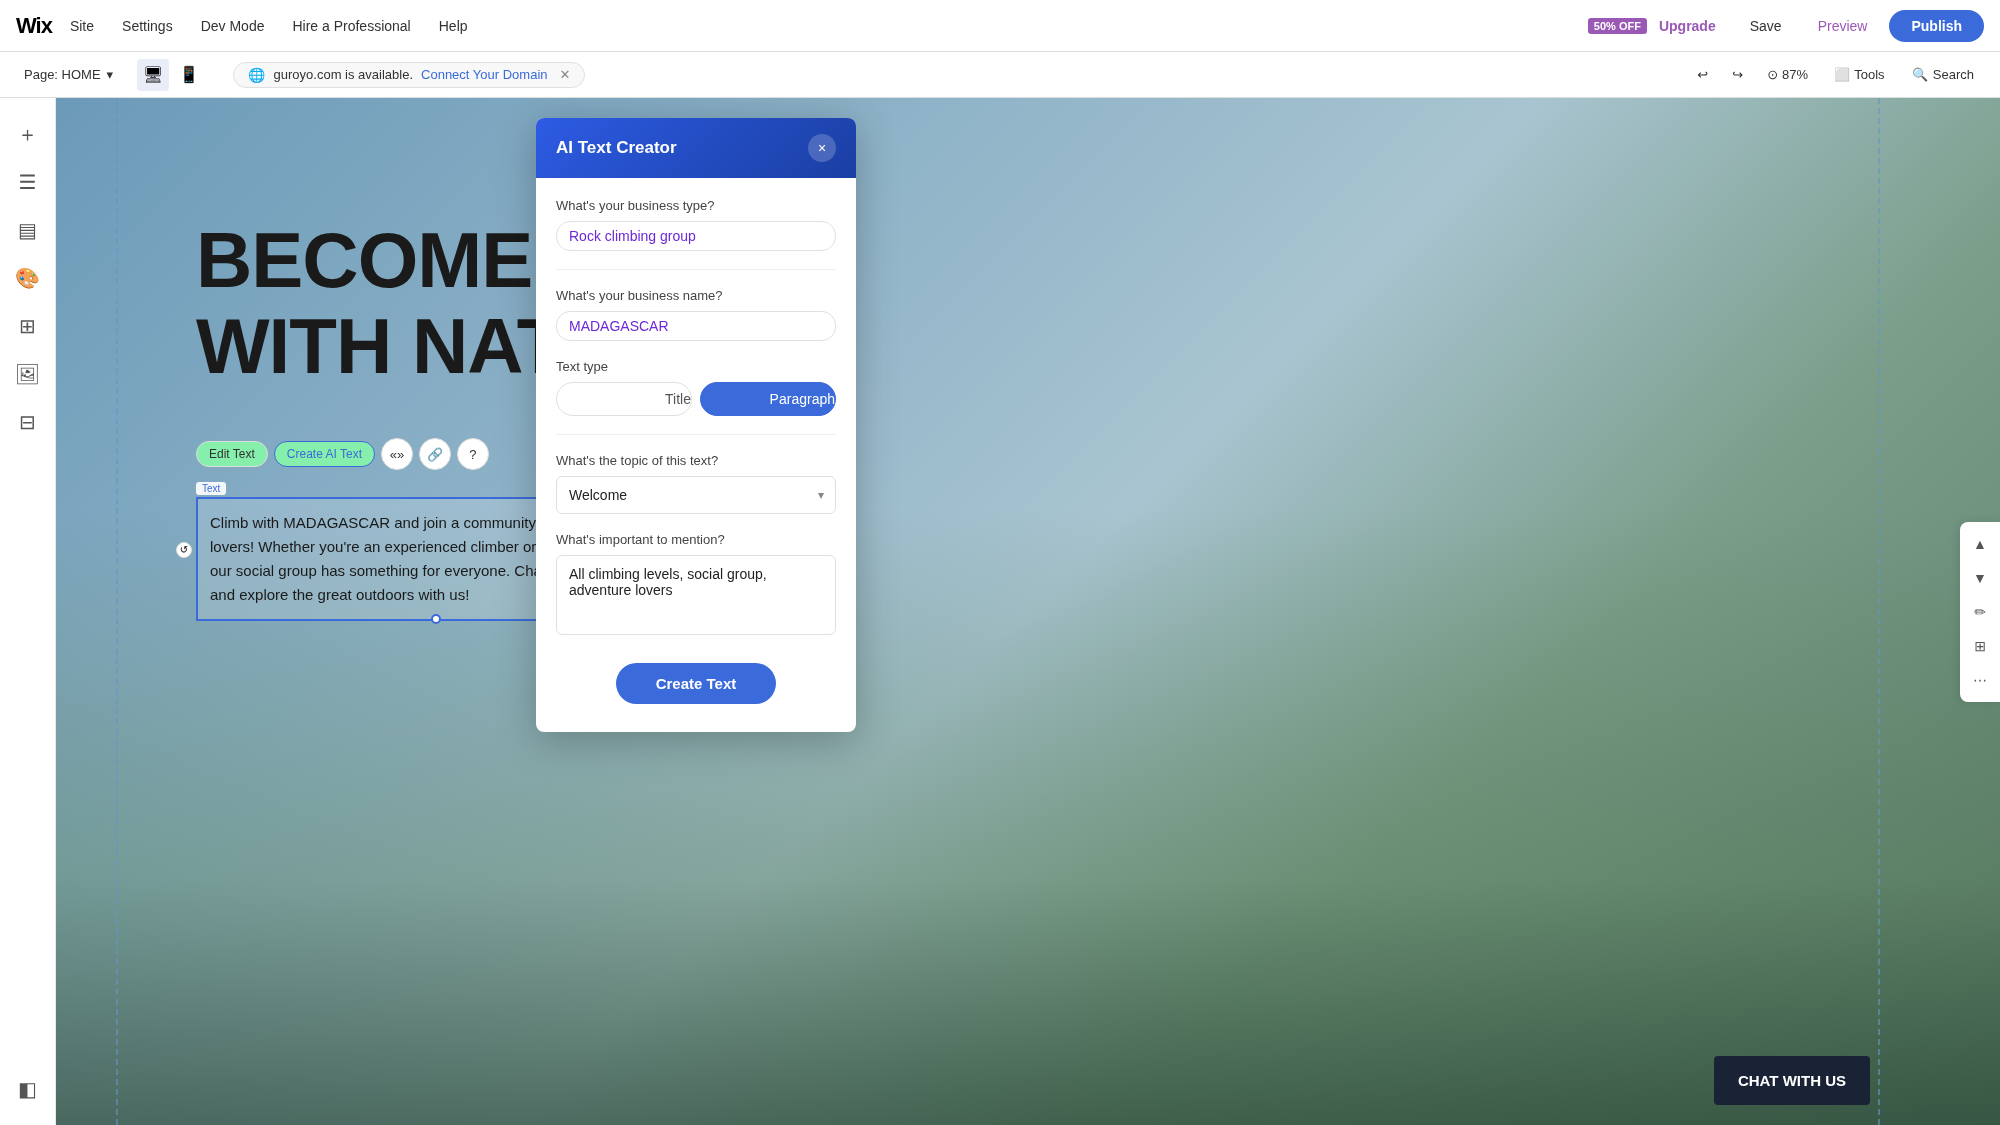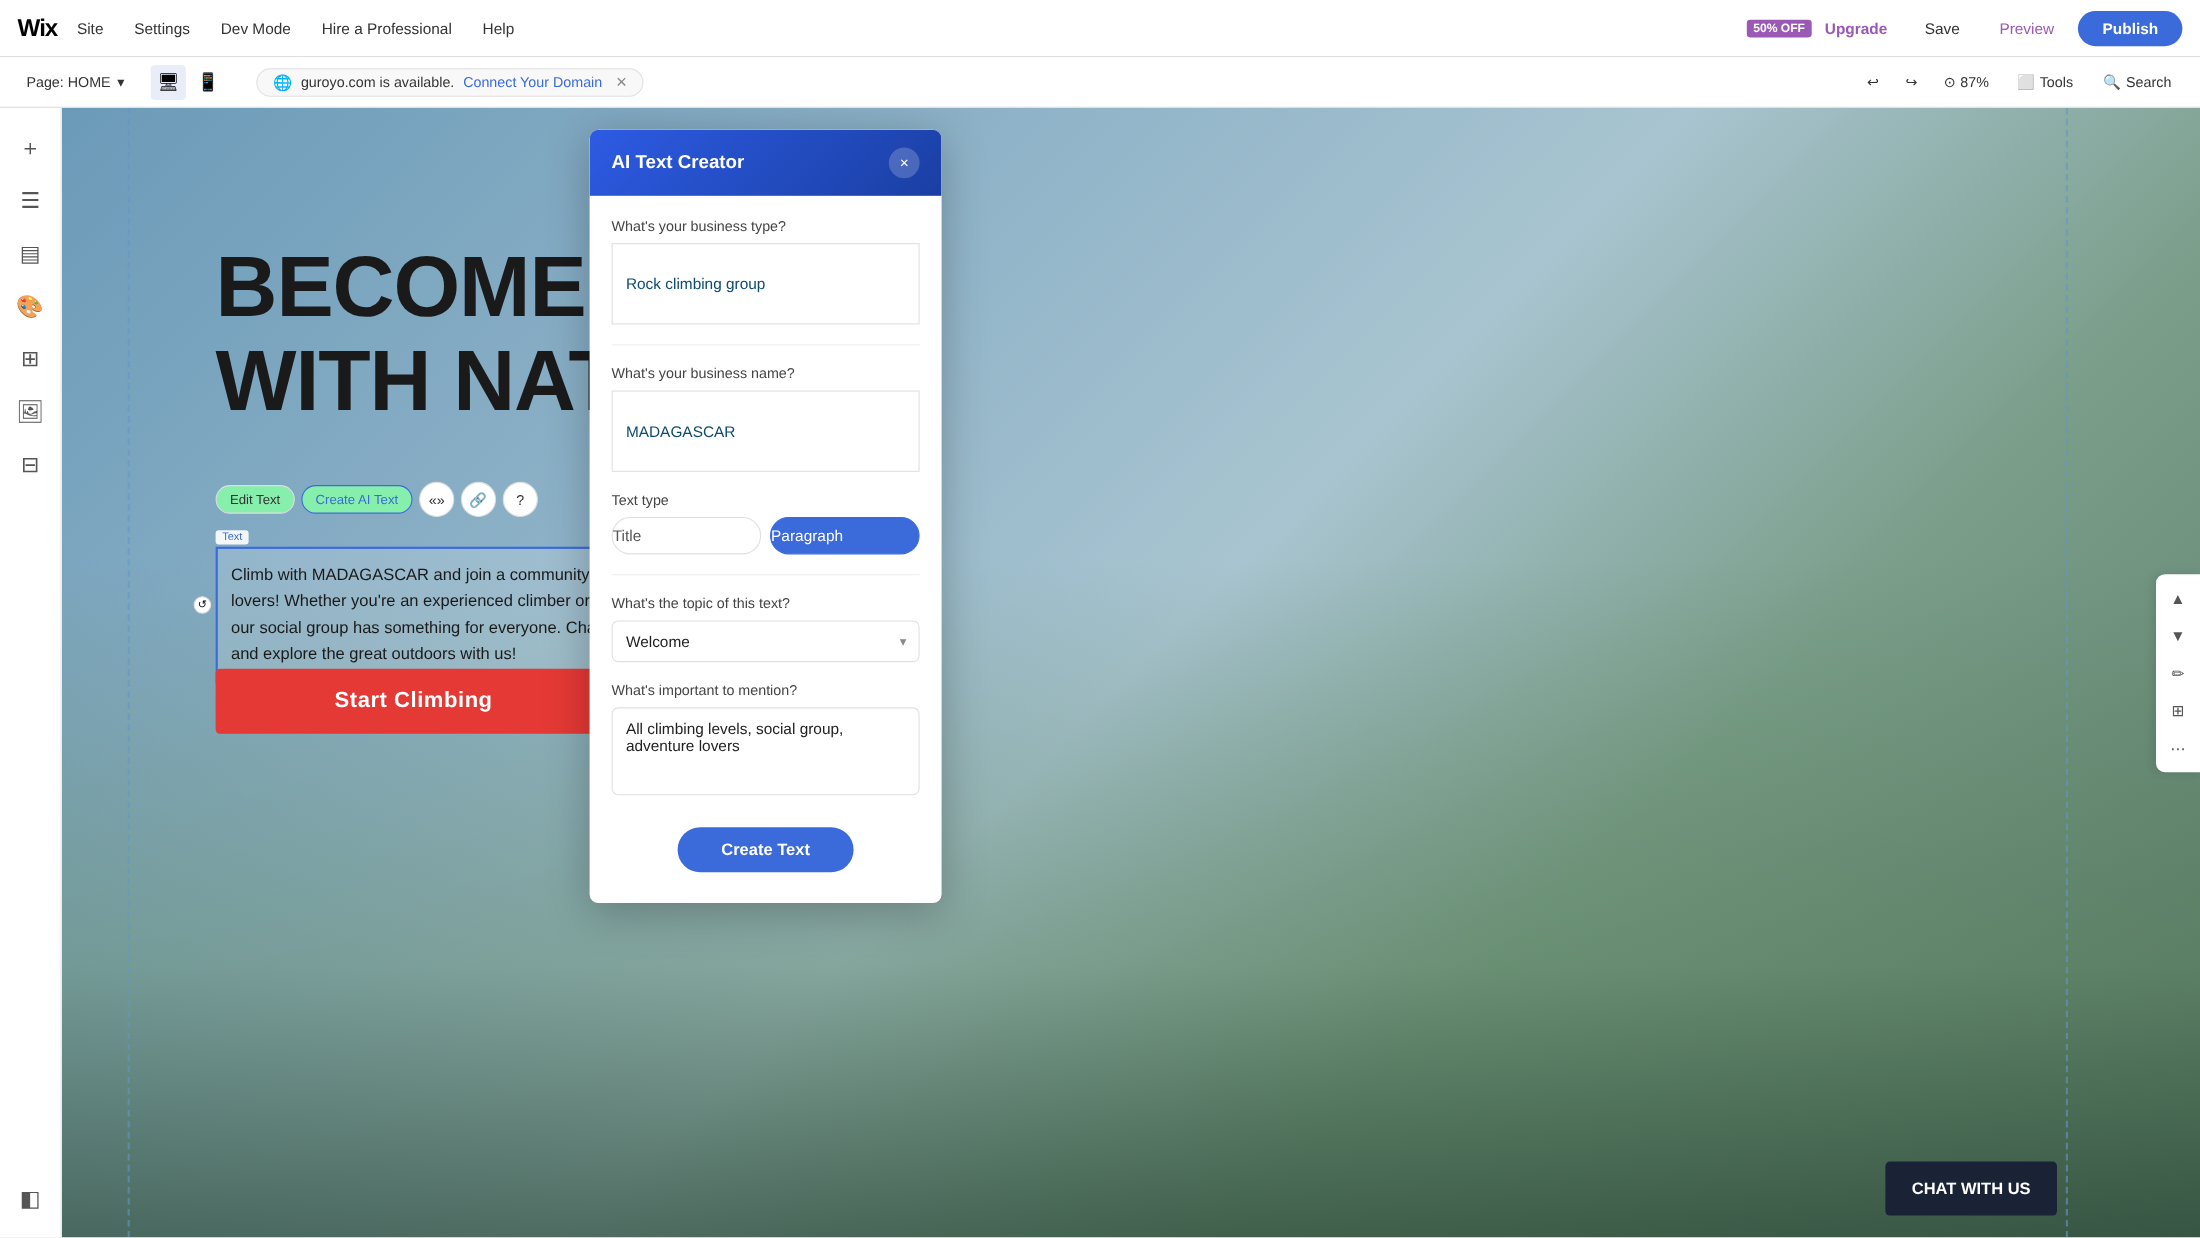--- a/index.html
+++ b/index.html
@@ -187,27 +187,27 @@
     .modal-title { font-size: 17px; font-weight: 700; }
     .modal-close {
       width: 28px; height: 28px; background: rgba(255,255,255,0.2);
       border-radius: 50%; display: flex; align-items: center; justify-content: center;
       cursor: pointer; font-size: 14px; color: #fff;
     }
     .modal-body { padding: 20px; }
     .field-group { margin-bottom: 18px; }
     .field-label { font-size: 13px; color: #444; margin-bottom: 8px; }
     .field-input {
-      width: 100%; border: 1.5px solid #e0e0e0; border-radius: 0;
-      padding: 28px 12px; font-size: 14px; color: #0c4a6e; outline: none;
+      width: 100%; border: 1.5px solid #e0e0e0; border-radius: 14px;
+      padding: 6px 12px; font-size: 14px; color: #6d28d9; outline: none;
     }
     .text-type-group { display: flex; gap: 8px; }
     .type-btn {
       flex: 1; padding: 8px 0; border-radius: 20px; border: 1.5px solid #e0e0e0;
-      font-size: 14px; cursor: pointer; background: #fff; color: #555; text-align: left;
+      font-size: 14px; cursor: pointer; background: #fff; color: #555; text-align: right;
     }
     .type-btn.active { background: #3b6bda; color: #fff; border-color: #3b6bda; }
     .select-wrapper { position: relative; }
     .field-select {
       width: 100%; border: 1.5px solid #e0e0e0; border-radius: 6px;
       padding: 10px 36px 10px 12px; font-size: 14px; color: #222;
       background: #fff; appearance: none; outline: none; cursor: pointer;
     }
     .select-arrow {
       position: absolute; right: 12px; top: 50%; transform: translateY(-50%);
@@ -312,21 +312,20 @@
           <span class="text-label">Text</span>
           <div class="rotate-handle">↺</div>
           <div class="text-block-selected">
             <span>Climb with MADAGASCAR and join a community of adventure lovers! Whether you're an experienced climber or just starting out, our social group has something for everyone. Challenge yourself and explore the great outdoors with us!</span>
             <div class="resize-handle"></div>
             <div class="resize-handle-bottom"></div>
           </div>
         </div>
       </div>
 
-      <div class="start-climbing-btn">Start Climbing</div>
 
       <div class="right-scroll-btns">
         <div class="scroll-btn">▲</div>
         <div class="scroll-btn">▼</div>
         <div class="scroll-btn">✏</div>
         <div class="scroll-btn">⊞</div>
         <div class="scroll-btn">⋯</div>
       </div>
 
       <div class="chat-widget">CHAT WITH US</div>

